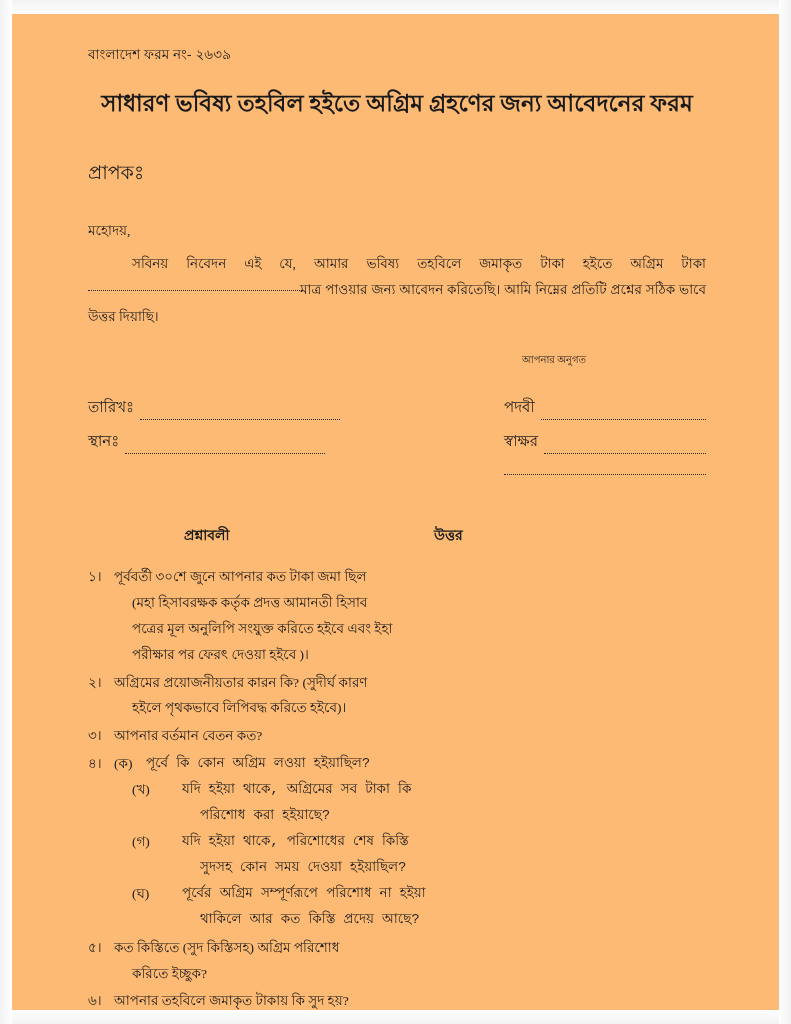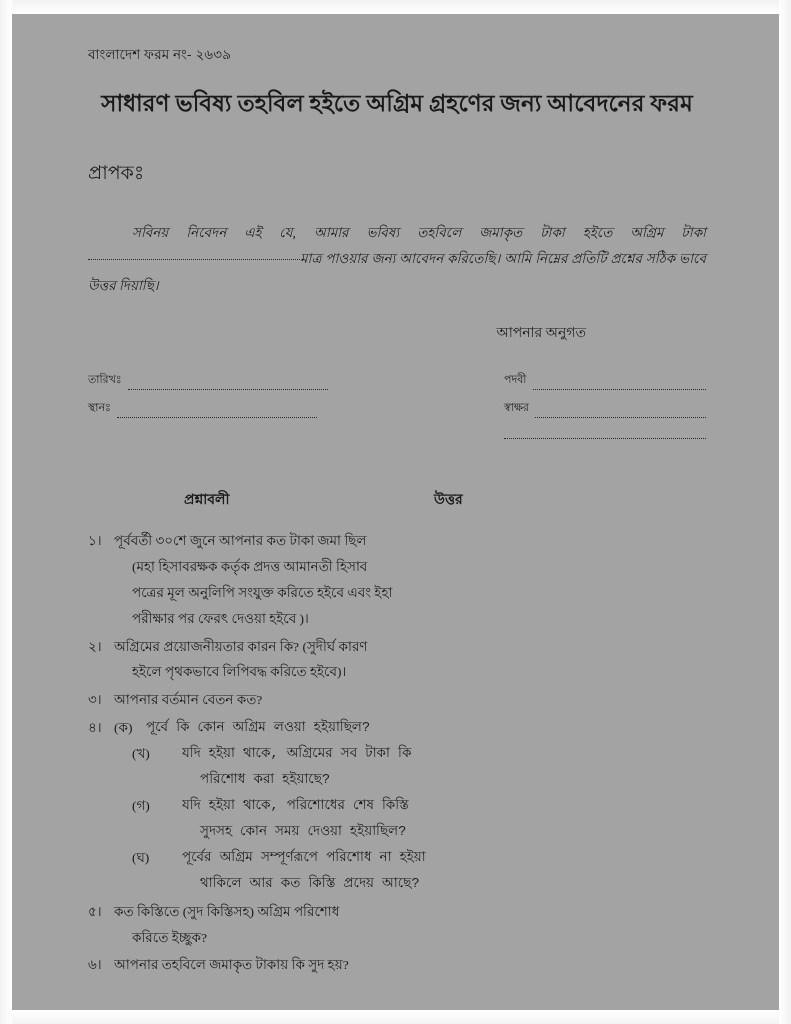--- a/index.html
+++ b/index.html
@@ -14,21 +14,21 @@
     position: relative;
     font-family: "Liberation Serif", "DejaVu Serif", serif;
     color: #1a1a1a;
     overflow: hidden;
   }
 
   
   .page {
     position: absolute;
     inset: 0;
-    background: #a3a3a3;
+    background: #fdba74;
     box-shadow: inset 0 0 0 1px #fdfdfd;
   }
   .scan-edge-top    { position:absolute; left:0; right:0; top:0;    height:14px; background:linear-gradient(180deg,#f2f2f2 0%,#ffffff 100%); }
   .scan-edge-bottom { position:absolute; left:0; right:0; bottom:0; height:14px; background:linear-gradient(0deg,#f3f3f3 0%,#ffffff 100%); }
   .scan-edge-left   { position:absolute; top:0; bottom:0; left:0;   width:12px;  background:linear-gradient(90deg,#f2f2f2 0%,#ffffff 100%); }
   .scan-edge-right  { position:absolute; top:0; bottom:0; right:0;  width:12px;  background:linear-gradient(270deg,#f1f1f1 0%,#ffffff 100%); }
 
   .content {
     position: absolute;
     left: 88px;
@@ -57,48 +57,47 @@
     font-size: 13.5px;
     margin: 0 0 8px 0;
   }
 
   
   .body-para {
     font-size: 13.5px;
     line-height: 1.95;
     margin: 0;
     text-align: justify;
-    font-style: italic;
   }
   .body-para .indent { display: inline-block; width: 44px; }
   .dot-run {
     display: inline-block;
     border-bottom: 1.6px dotted #2b2b2b;
     vertical-align: 3px;
   }
   .dot-inline { width: 212px; }
 
   .yours-faithfully {
-    font-size: 14px;
+    font-size: 10px;
     text-align: right;
     margin: 22px 120px 0 0;
   }
 
   
   .meta-row {
     display: flex;
     margin-top: 26px;
   }
   .meta-left  { width: 416px; }
   .meta-right { width: 202px; }
 
   .fld {
     display: flex;
     align-items: flex-end;
-    font-size: 11px;
+    font-size: 15px;
     margin-bottom: 9px;
     white-space: nowrap;
   }
   .fld .lbl { flex: 0 0 auto; }
   .fld .line {
     flex: 1 1 auto;
     border-bottom: 1.6px dotted #2b2b2b;
     height: 11px;
     margin-left: 6px;
   }
@@ -155,20 +154,21 @@
   <div class="scan-edge-top"></div>
   <div class="scan-edge-bottom"></div>
   <div class="scan-edge-left"></div>
   <div class="scan-edge-right"></div>
 
   <div class="content">
 
     <div class="form-no">বাংলাদেশ ফরম নং- ২৬৩৯</div>
     <div class="doc-title">সাধারণ ভবিষ্য তহবিল হইতে অগ্রিম গ্রহণের জন্য আবেদনের ফরম</div>
     <div class="recipient-label">প্রাপকঃ</div>
+    <div class="salutation">মহোদয়,</div>
 
     <p class="body-para"><span class="indent"></span><span>সবিনয় নিবেদন এই যে, আমার ভবিষ্য তহবিলে জমাকৃত টাকা হইতে অগ্রিম টাকা</span><span class="dot-run dot-inline"></span><span>মাত্র</span> <span>পাওয়ার জন্য আবেদন করিতেছি। আমি নিম্নের প্রতিটি প্রশ্নের সঠিক ভাবে উত্তর দিয়াছি।</span></p>
 
     <div class="yours-faithfully">আপনার অনুগত</div>
 
     <div class="meta-row">
       <div class="meta-left">
         <div class="fld">
           <span class="lbl">তারিখঃ</span>
           <span class="line"></span>

